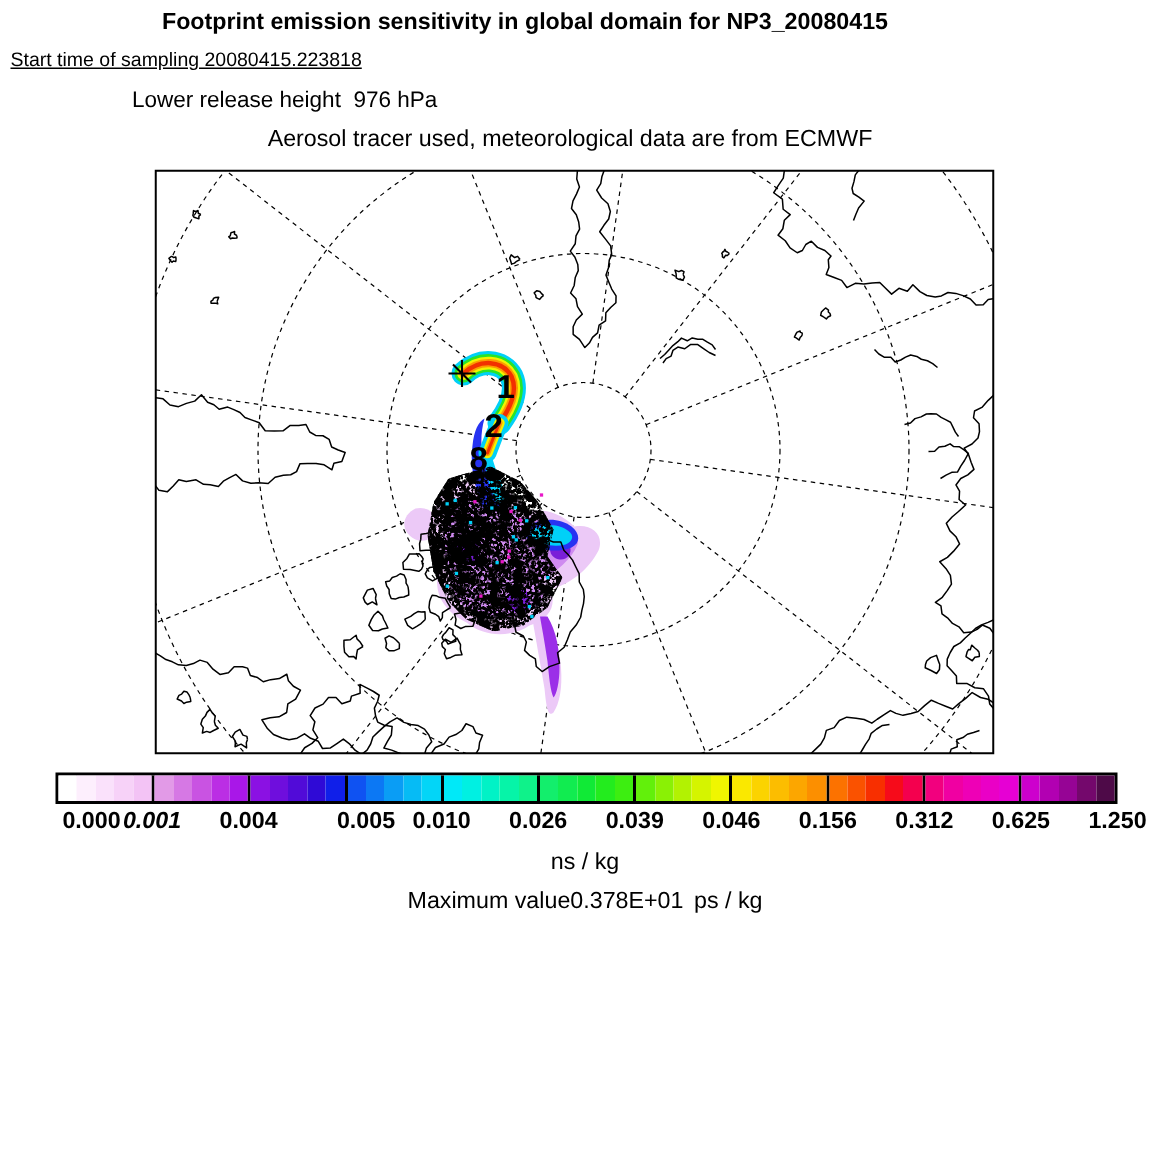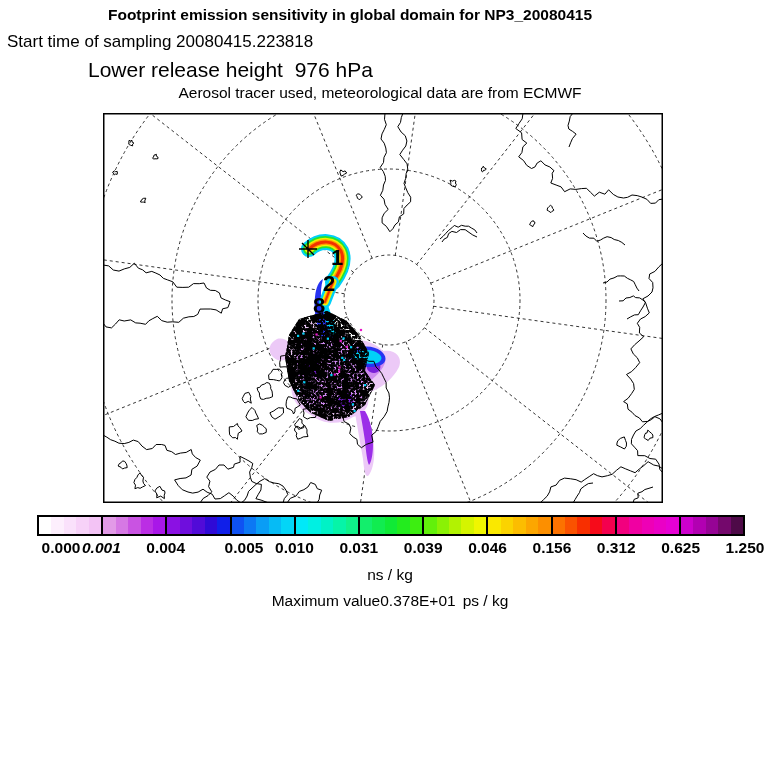--- a/index.html
+++ b/index.html
@@ -1,22 +1,22 @@
 <!DOCTYPE html>
 <html><head>
 <meta charset="utf-8">
 <style>
   html,body{margin:0;padding:0;background:#ffffff;}
   body{width:768px;height:768px;overflow:hidden;position:relative;
        font-family:"Liberation Sans",sans-serif;color:#000;}
   .abs{position:absolute;}
   .pre{white-space:pre;}
   #title{top:6px;left:0;width:700px;text-align:center;font-size:15.5px;font-weight:bold;}
-  #line2{top:32px;left:7px;right:10px;display:flex;justify-content:space-between;font-size:17px;}
-  #line3{top:58px;left:88px;right:88px;display:flex;justify-content:space-between;font-size:21px;}
+  #line2{top:32px;left:7px;right:10px;display:flex;justify-content:space-between;font-size:13px;text-decoration:underline;}
+  #line3{top:58px;left:88px;right:88px;display:flex;justify-content:flex-end;font-size:15px;flex-direction:column;}
   #line4{top:84px;left:0;width:760px;text-align:center;font-size:15.5px;}
   #mapwrap{top:113px;left:103px;width:560px;height:390px;}
   #cbar{top:515px;left:37px;width:708px;height:21px;display:flex;border:2px solid #000;box-sizing:border-box;background:#fff;}
   .cb-seg{flex:1;display:flex;border-right:2px solid #000;}
   .cb-seg:last-child{border-right:none;}
   .cb-cell{flex:1;}
   #cbticks{top:539px;left:0;width:768px;height:18px;font-size:15.5px;font-weight:bold;}
   #cbticks span{position:absolute;transform:translateX(-50%);white-space:pre;}
   #units{top:566px;left:6px;width:768px;text-align:center;font-size:15.5px;}
   #maxline{top:592px;left:6px;width:768px;text-align:center;font-size:15.5px;}
@@ -282,21 +282,21 @@
       <div class="cb-cell" style="background: rgb(116, 8, 108);"></div>
       <div class="cb-cell" style="background: rgb(78, 10, 72);"></div>
     </div>
   </div>
 <div id="cbticks" class="abs">
     <span style="left: 37px; padding-left: 48px;">0.000</span>
     <span style="left: 101.364px; font-style: italic;">0.001</span>
     <span style="left: 165.727px;">0.004</span>
     <span style="left: 244px;">0.005</span>
     <span style="left: 294.455px;">0.010</span>
-    <span style="left: 358.818px;">0.031</span>
+    <span style="left: 358.818px;">0.026</span>
     <span style="left: 423.182px;">0.039</span>
     <span style="left: 487.545px;">0.046</span>
     <span style="left: 551.909px;">0.156</span>
     <span style="left: 616.273px;">0.312</span>
     <span style="left: 680.636px;">0.625</span>
     <span style="left: 745px;">1.250</span>
   </div>
 <div id="units" class="abs">ns / kg</div>
 <div id="maxline" class="abs">
   <span>Maximum value</span><span class="v">0.378E+01</span><span class="u">ps / kg</span>

